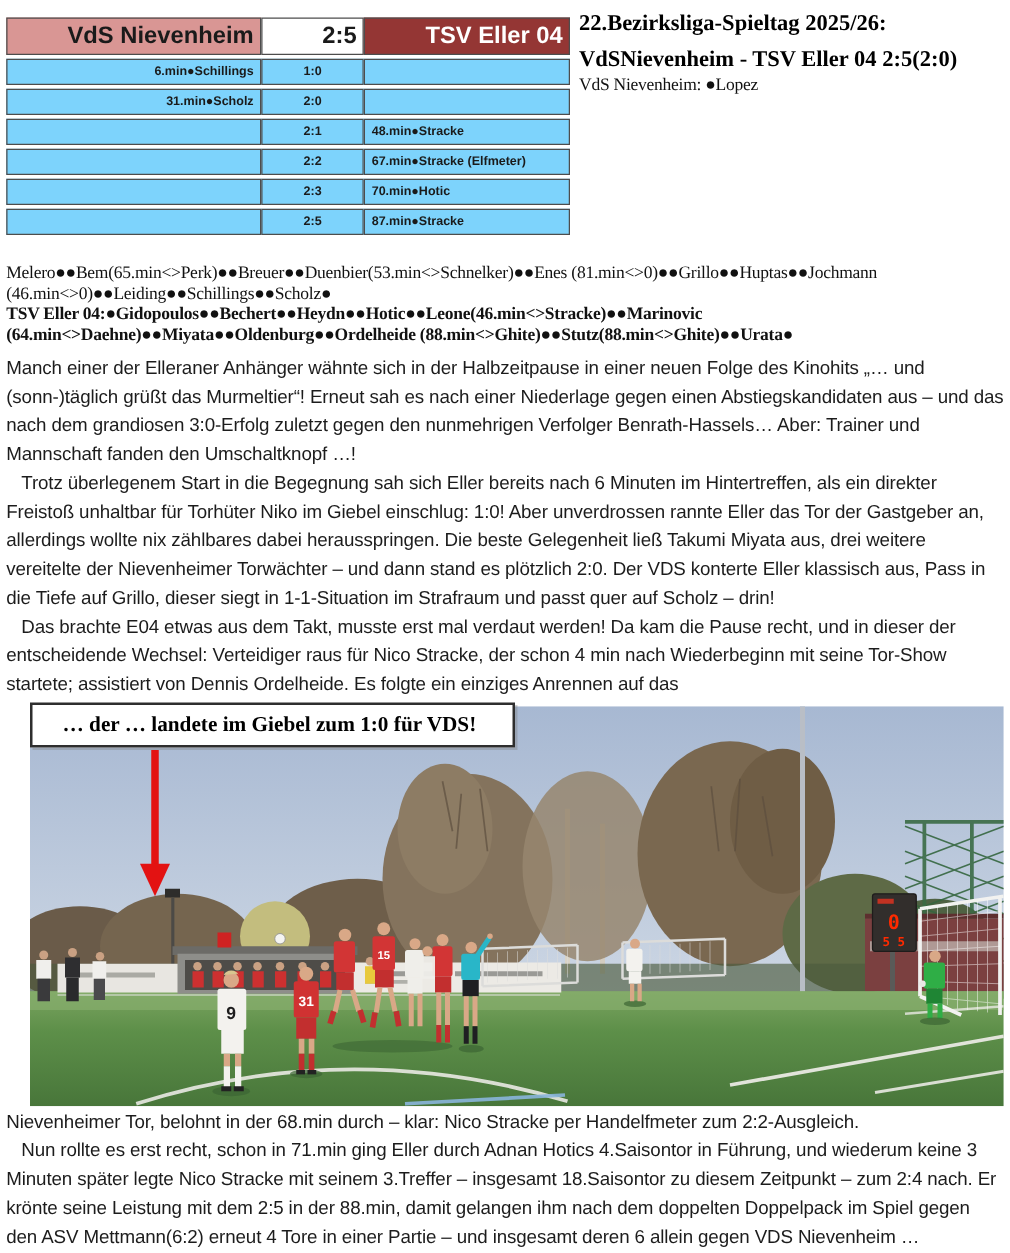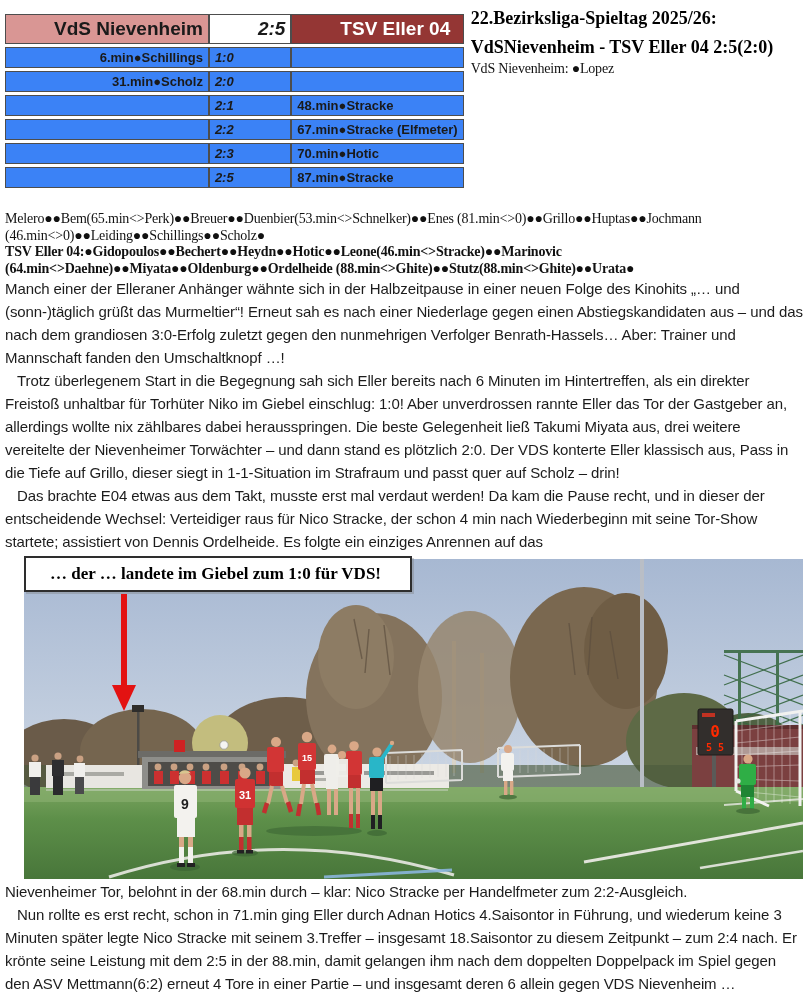--- a/index.html
+++ b/index.html
@@ -10,27 +10,27 @@
   }
   .content { padding:0 4px 0 5px; }
 
   
   table.scoreboard {
     float:left; width:410px; margin:5px 7px 20px 0;
     border-collapse:separate; border-spacing:0 3px;
     font-family:"Liberation Sans",sans-serif;
   }
   table.scoreboard td {
-    border:1px solid #4d4d4d; background:#3b82f6;
-    font-weight:bold; font-size:13px; height:21px; padding:0 5px;
+    border:1px solid #4d4d4d; background:#7dd3fc;
+    font-weight:bold; font-size:10px; height:21px; padding:0 5px;
     white-space:nowrap;
   }
   table.scoreboard tr.head td { font-size:19px; height:30px;padding-left:48px; }
   td.c-home { width:174px; text-align:right; }
-  td.c-score { width:38px; text-align:left; padding:0 2px;font-style:italic; }
+  td.c-score { width:38px; text-align:center; padding:0 2px; }
   td.c-away { width:226px; text-align:left; }
   tr.head td.c-home { background:#d99694; }
   tr.head td.c-score { background:#ffffff; }
   tr.head td.c-away { background:#943634; color:#ffffff; }
 
   
   .report-title {
     margin:6px 0 2px 0;
     font-family:"Liberation Serif",serif; font-weight:bold;
     font-size:18px; line-height:24px; color:#000;
@@ -39,21 +39,21 @@
     margin:0; font-family:"Liberation Serif",serif;
     font-size:14px; line-height:16.5px; color:#111; letter-spacing:-0.2px;
   }
   .lineup.away { font-weight:bold; }
 
   
   .body-p {
     margin:0; font-size:15px; line-height:23px; color:#1c1c1c;
     letter-spacing:-0.1px;
   }
-  .body-p.first { }
+  .body-p.first { margin-top:6px; }
   .body-p.indent { text-indent:12px; }
   .body-p.after-photo { margin-top:1px; }
 
   
   .photo-wrap {
     position:relative; margin:6px 0 0 19px; width:779px; height:320px;
   }
   .photo-wrap svg { display:block; }
   .caption-box {
     position:absolute; left:0; top:-3px; width:388px; height:36px;

